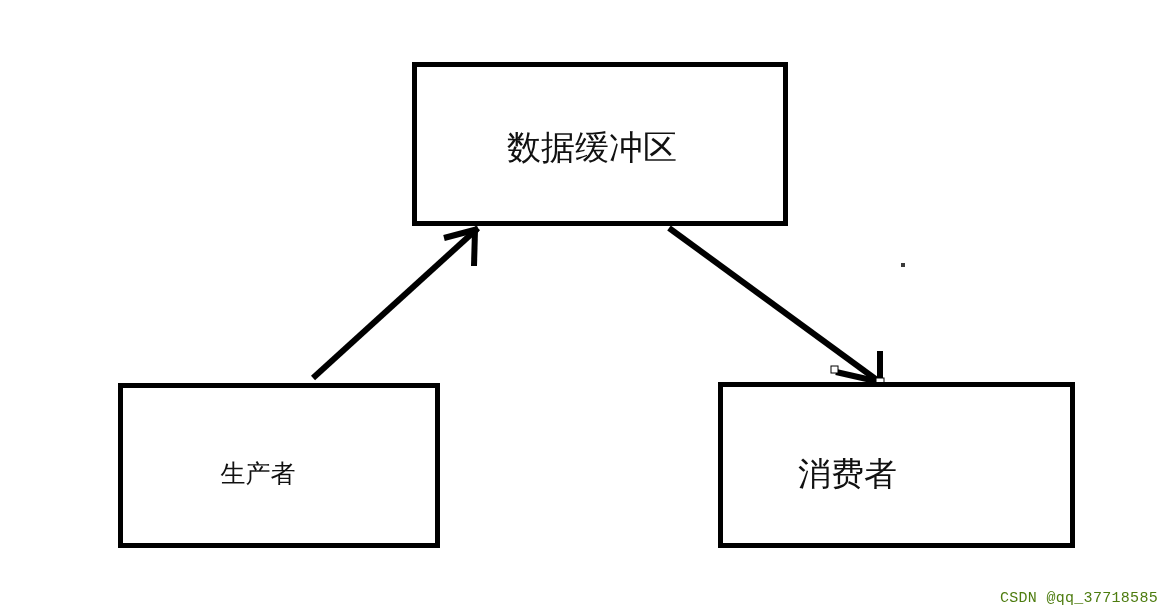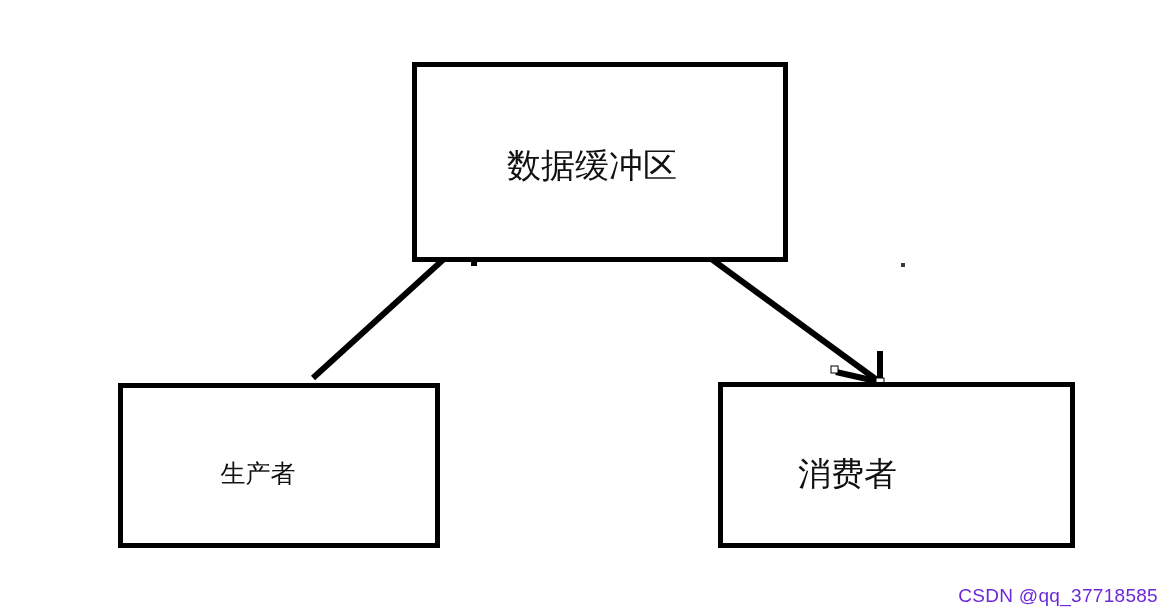--- a/index.html
+++ b/index.html
@@ -32,21 +32,21 @@
     font-family: "DejaVu Sans", "Liberation Sans", sans-serif;
     font-weight: 400;
     line-height: 1;
     white-space: nowrap;
     letter-spacing: 0px;
   }
   #box-buffer {
     left: 412px;
     top: 62px;
     width: 376px;
-    height: 200px;
+    height: 164px;
   }
   #box-buffer .node-label {
     font-size: 34px;
     transform: translate(-8px, 3px);
   }
   #box-producer {
     left: 118px;
     top: 383px;
     width: 322px;
     height: 165px;
@@ -90,23 +90,23 @@
     stroke: #000000;
     stroke-width: 1;
   }
   .speck {
     fill: #3a3a3a;
   }
   #watermark {
     position: absolute;
     right: 16px;
     bottom: 8px;
-    color: #6d28d9;
-    font-size: 19px;
-    font-family: Liberation Sans, sans-serif;
+    color: #4d7c0f;
+    font-size: 15px;
+    font-family: Liberation Mono, monospace;
     white-space: nowrap;
     letter-spacing: 0.3px;
   }
 </style>
 </head>
 <body>
 
 <div id="canvas">
 
   <svg id="edge-layer" viewBox="0 0 1174 615" width="1174" height="615" xmlns="http://www.w3.org/2000/svg">

